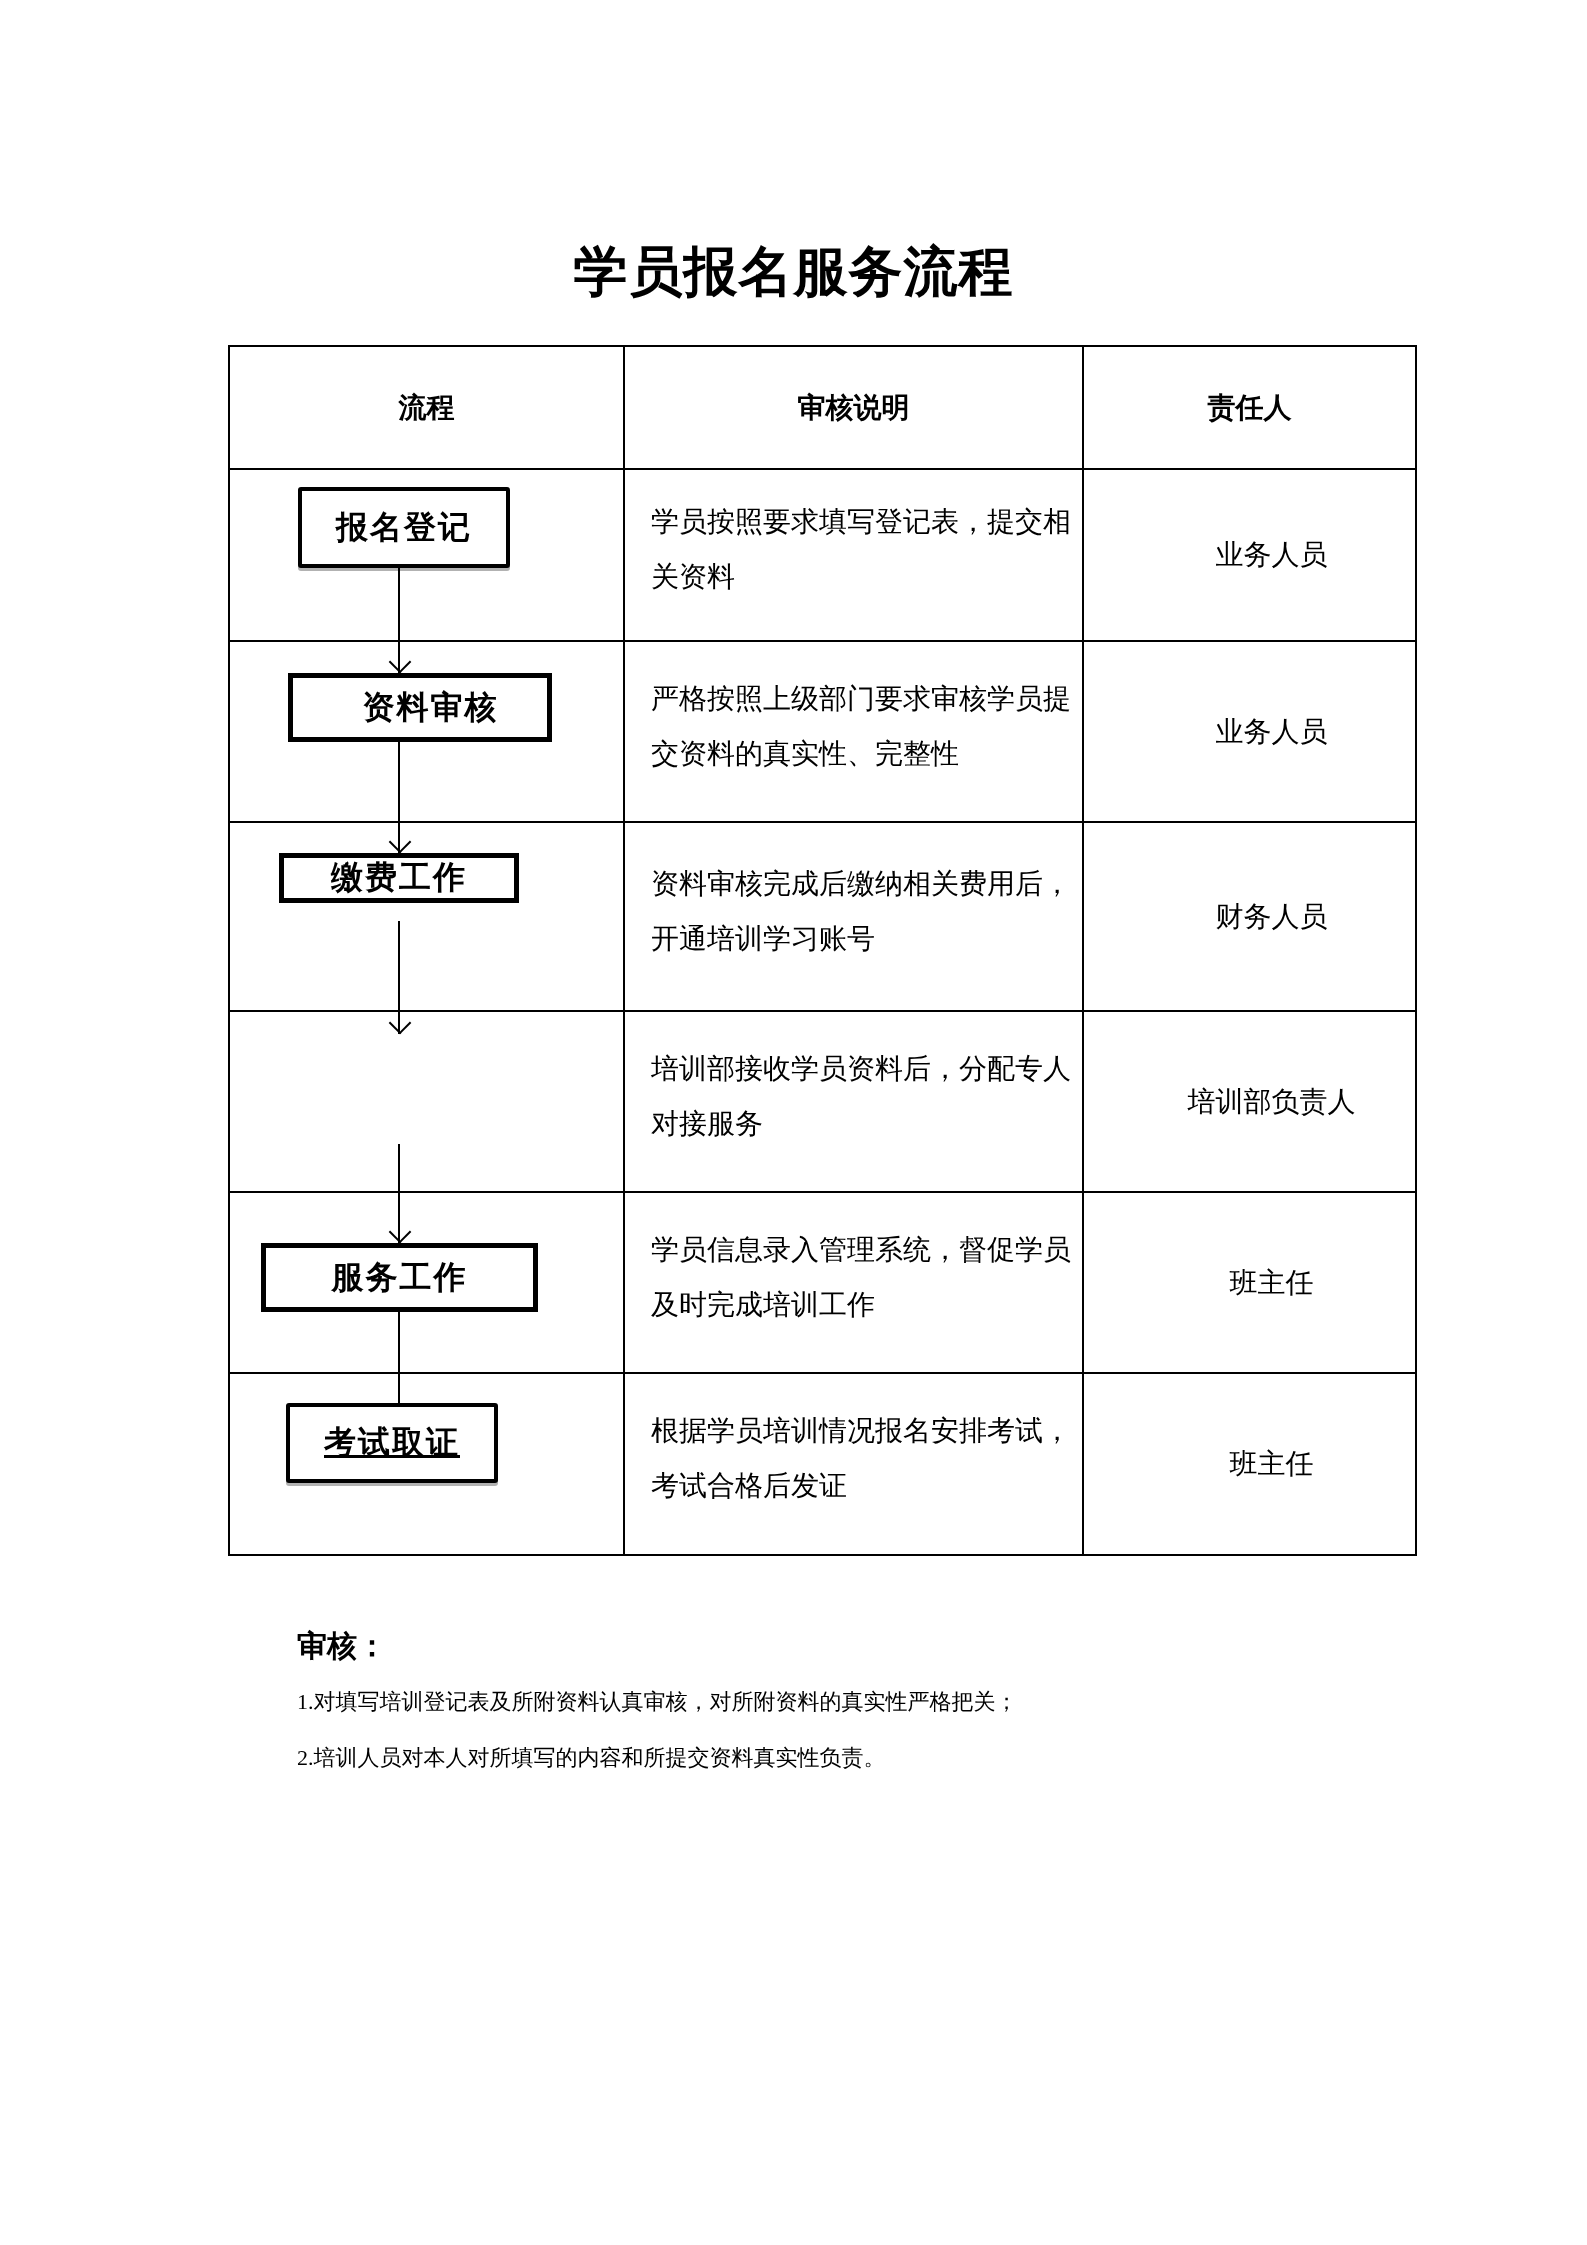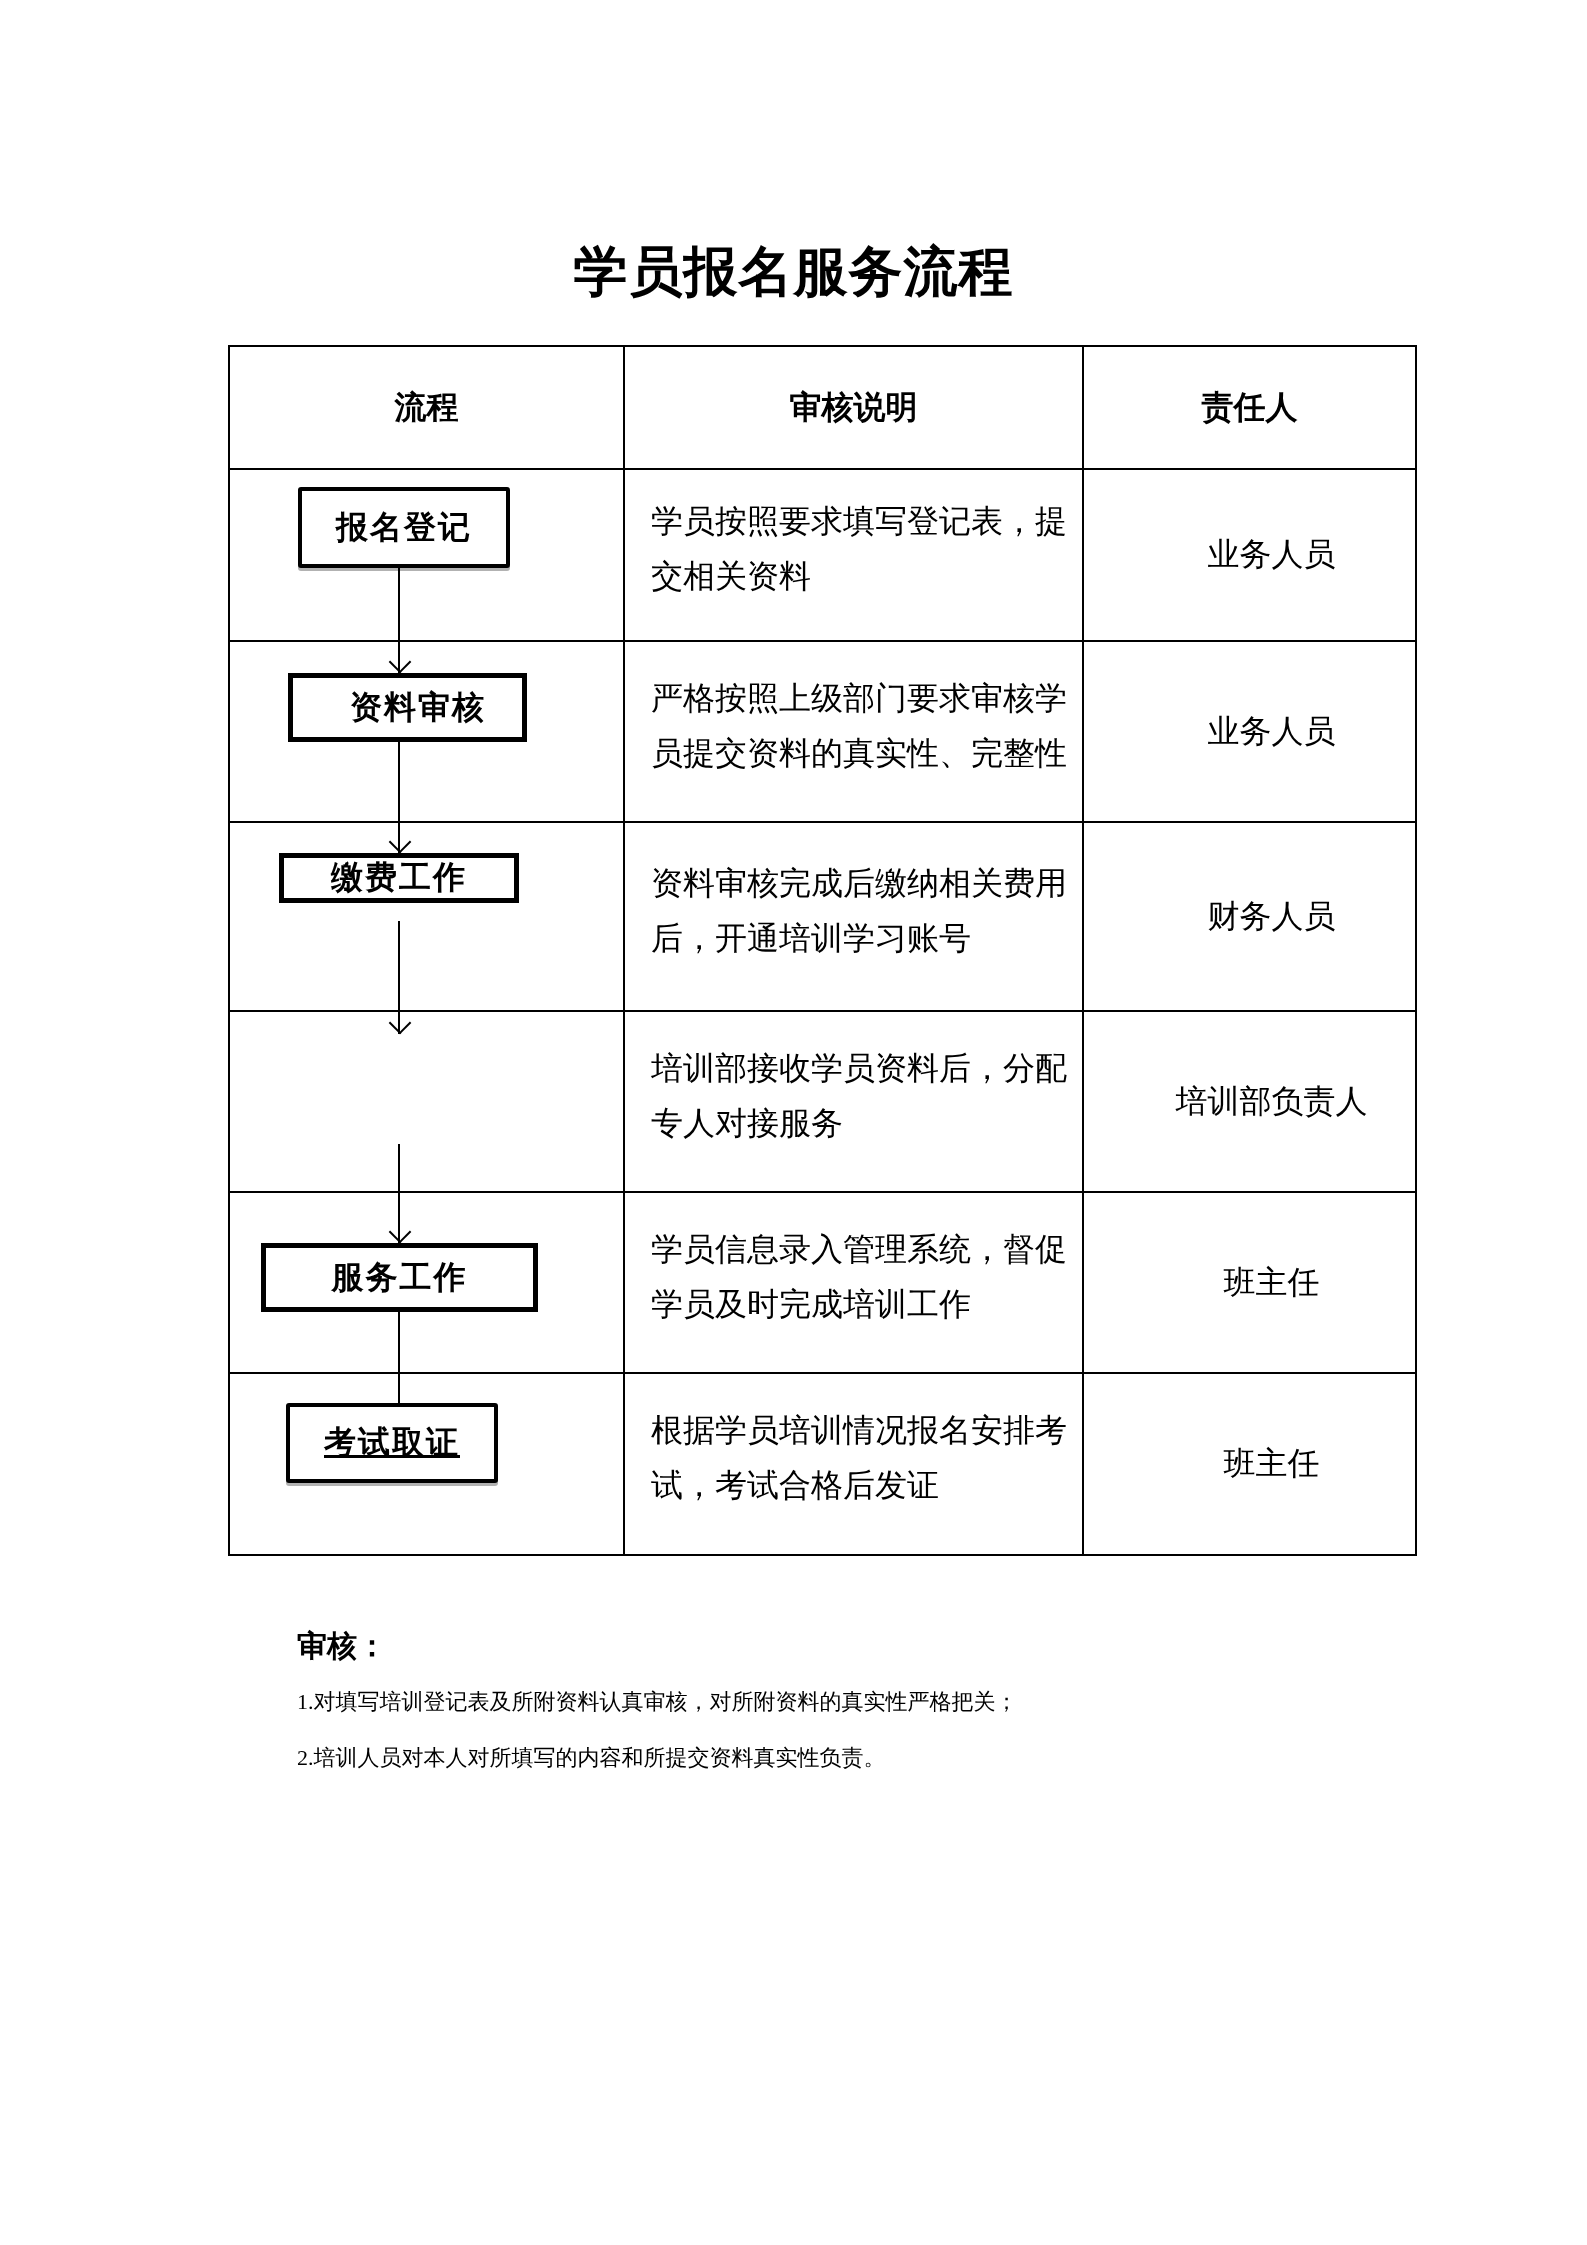--- a/index.html
+++ b/index.html
@@ -27,21 +27,21 @@
     grid-template-columns:395px 459px 331px;
     grid-template-rows:123px 172px 181px 189px 181px 181px 180px;
     border:2px solid #000;
   }
   .cell{
     box-sizing:border-box;
     border-right:2px solid #000;
     border-bottom:2px solid #000;
     display:flex;
     align-items:center;
-    font-size:32px;
+    font-size:28px;
   }
   .cell.last-col{border-right:none;}
   .cell.last-row{border-bottom:none;}
   .cell.header{
     justify-content:center;
     font-weight:bold;
   }
   .cell.desc{
     padding:0 10px 12px 26px;
     line-height:55px;
@@ -175,21 +175,21 @@
 
   <div class="conn-line" style="left:170px;top:799px;height:99px;"></div>
   <div class="arrow-head" style="left:164px;top:879px;"></div>
 
   <div class="conn-line" style="left:170px;top:967px;height:91px;"></div>
 
   <div class="flow-box rounded" style="left:70px;top:142px;width:212px;height:81px;">
       <span>报名登记</span>
     </div>
 
-  <div class="flow-box" style="left:60px;top:328px;width:239px;height:69px;padding-left:21px;">
+  <div class="flow-box" style="left:60px;top:328px;width:264px;height:69px;padding-left:21px;">
       <span>资料审核</span>
     </div>
 
   <div class="flow-box" style="left:51px;top:508px;width:240px;height:50px;">
       <span>缴费工作</span>
     </div>
 
 
   <div class="flow-box" style="left:33px;top:898px;width:277px;height:69px;">
       <span>服务工作</span>

